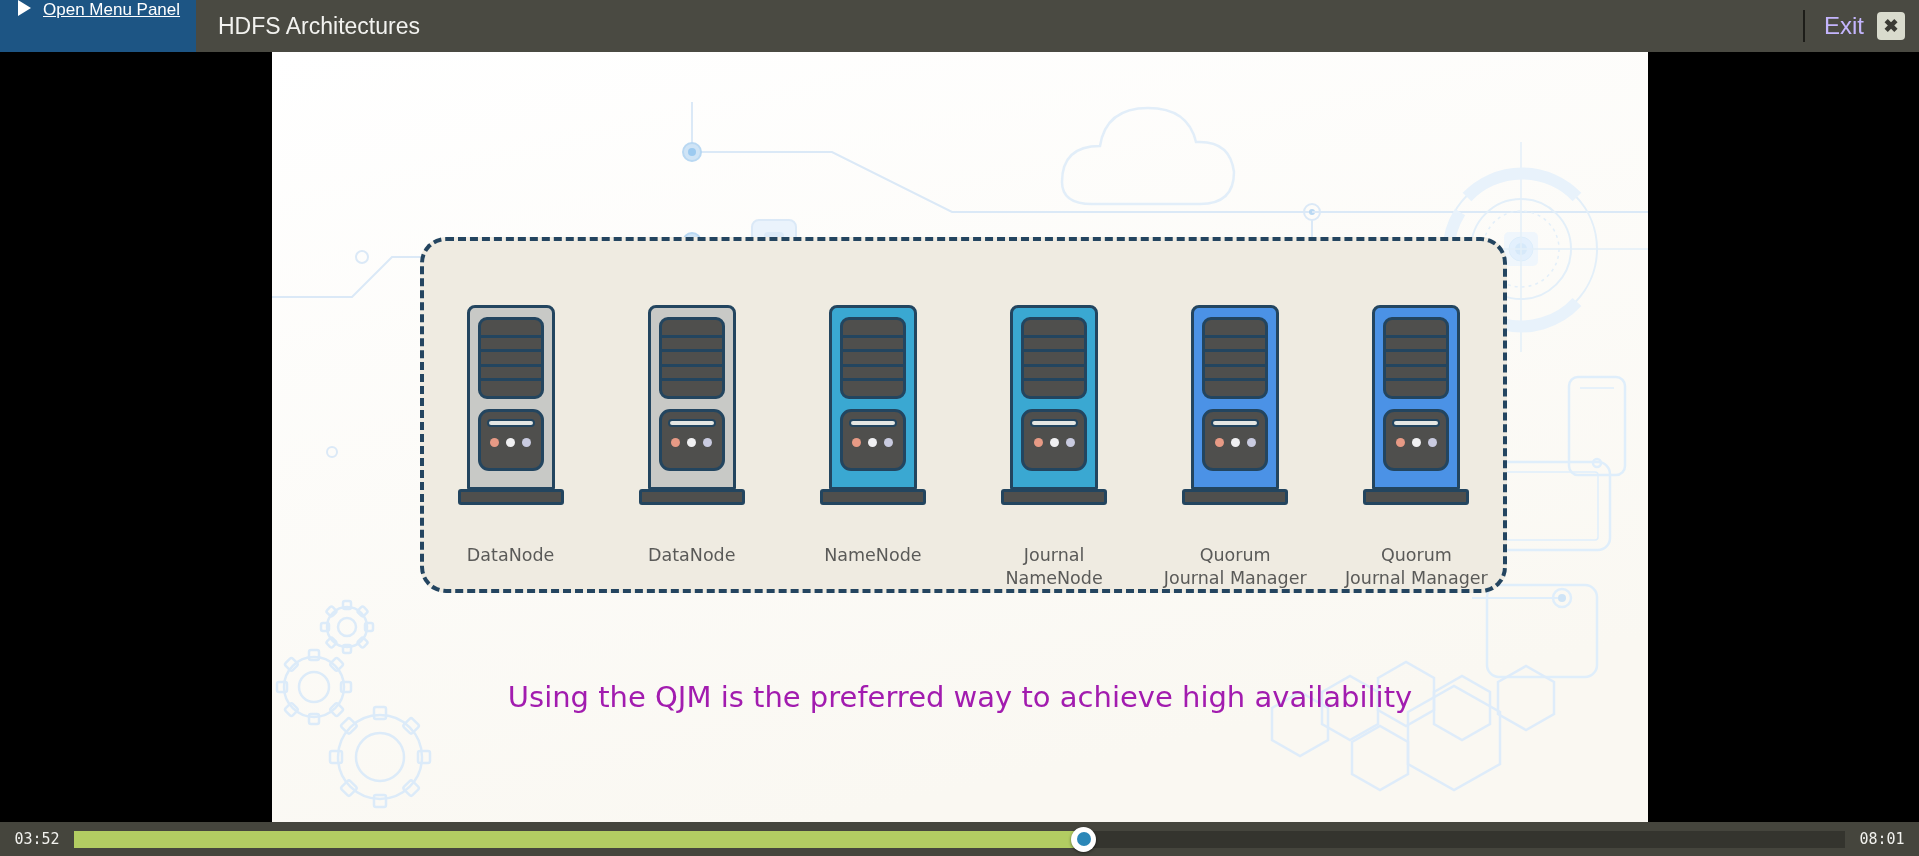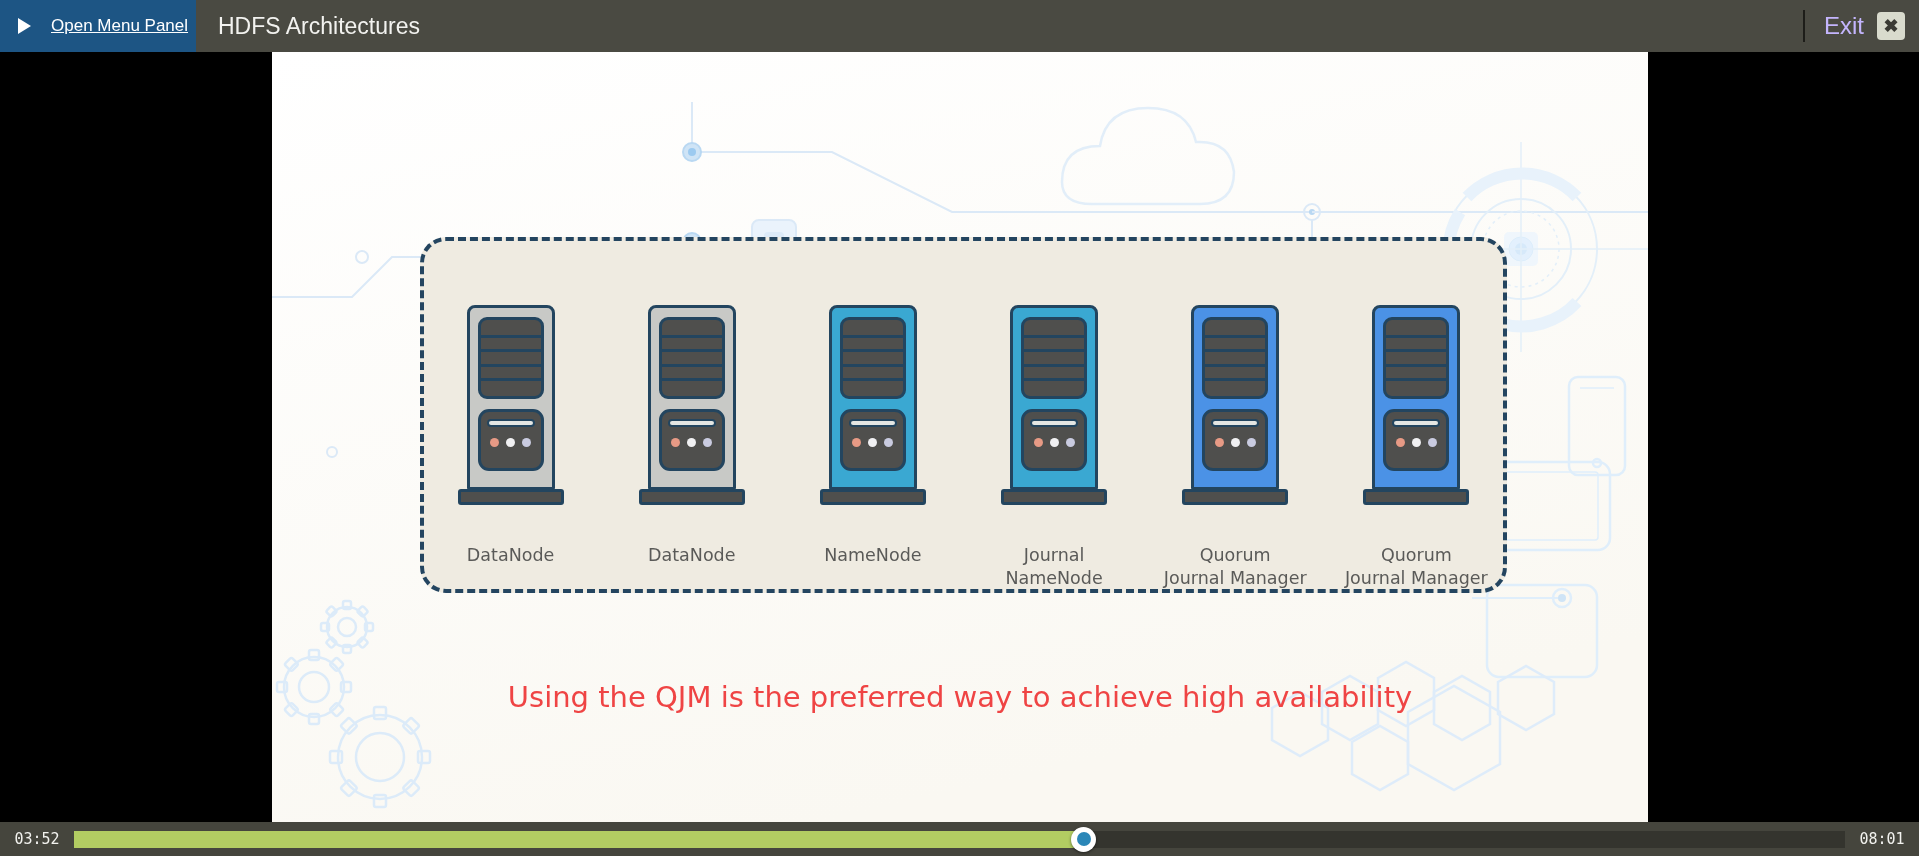--- a/index.html
+++ b/index.html
@@ -2,22 +2,22 @@
 <html><head>
 <meta charset="utf-8">
 <style>
   html,body{margin:0;padding:0;background:#000;}
   body{width:1919px;height:856px;overflow:hidden;font-family:"Liberation Sans",sans-serif;}
   #app{position:relative;width:1919px;height:856px;background:#000;}
 
   
   .topbar{position:absolute;left:0;top:0;width:1919px;height:52px;background:#4a4a42;
           display:flex;align-items:stretch;z-index:40;}
-  .menu-btn{width:196px;background:#1c5party;background:#1d5584;display:flex;align-items:center;
-            gap:20px;padding-left:18px;box-sizing:border-box;cursor:pointer;}
+  .menu-btn{width:196px;background:#1c5party;background:#1d5584;display:flex;align-items:flex-start;
+            gap:12px;padding-left:18px;box-sizing:border-box;cursor:pointer;}
   .menu-tri{width:0;height:0;border-left:13px solid #ffffff;border-top:8px solid transparent;
             border-bottom:8px solid transparent;}
   .menu-label{color:#ffffff;font-size:17px;text-decoration:underline;white-space:nowrap;}
   .slide-title{display:flex;align-items:center;padding-left:22px;color:#f2f2ef;font-size:23px;white-space:nowrap;}
   .topbar-spacer{flex:1;}
   .top-right{display:flex;align-items:center;gap:13px;padding-right:14px;}
   .vdiv{width:2px;height:32px;background:#1d1d19;margin-right:6px;}
   .exit-label{color:#c4b5fd;font-size:24px;cursor:pointer;}
   .exit-x{width:28px;height:28px;background:#d9dbcd;border-radius:4px;color:#3b3b34;
           font-size:18px;display:flex;align-items:center;justify-content:center;cursor:pointer;
@@ -51,21 +51,21 @@
          display:flex;flex-direction:column;align-items:center;padding-top:7px;}
   .slot{width:48px;height:8px;background:#e4e6e3;border:2px solid #23455f;border-radius:4px;box-sizing:border-box;}
   .leds{display:flex;gap:7px;margin-top:11px;}
   .led{width:9px;height:9px;border-radius:50%;}
 
   .node-label{margin-top:15px;text-align:center;color:#5a5a58;font-size:17.5px;line-height:1.33;
               font-family:"DejaVu Sans",sans-serif;}
 
   
   .caption{position:absolute;left:0;top:628px;width:1376px;text-align:center;
-           color:#ef4444;font-size:29px;font-family:"DejaVu Sans",sans-serif;}
+           color:#a21caf;font-size:29px;font-family:"DejaVu Sans",sans-serif;}
 
   
   .playerbar{position:absolute;left:0;bottom:0;width:1919px;height:34px;background:#45453d;
              display:flex;align-items:center;z-index:40;}
   .time{color:#f2f2ef;font-size:15px;font-family:"DejaVu Sans Mono",monospace;width:74px;text-align:center;}
   .track{position:relative;flex:1;height:17px;background:#34342e;cursor:pointer;}
   .track-fill{position:absolute;left:0;top:0;height:17px;background:#b2cc62;}
   .knob{position:absolute;top:-4px;width:25px;height:25px;border-radius:50%;background:#ffffff;
         box-shadow:0 1px 3px rgba(0,0,0,.5);display:flex;align-items:center;justify-content:center;cursor:pointer;}
   .knob-in{width:14px;height:14px;border-radius:50%;background:#2b87b8;}

